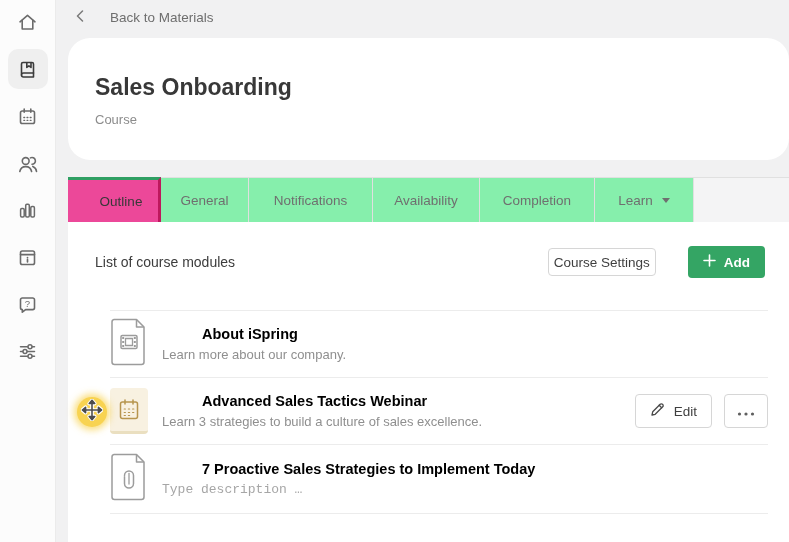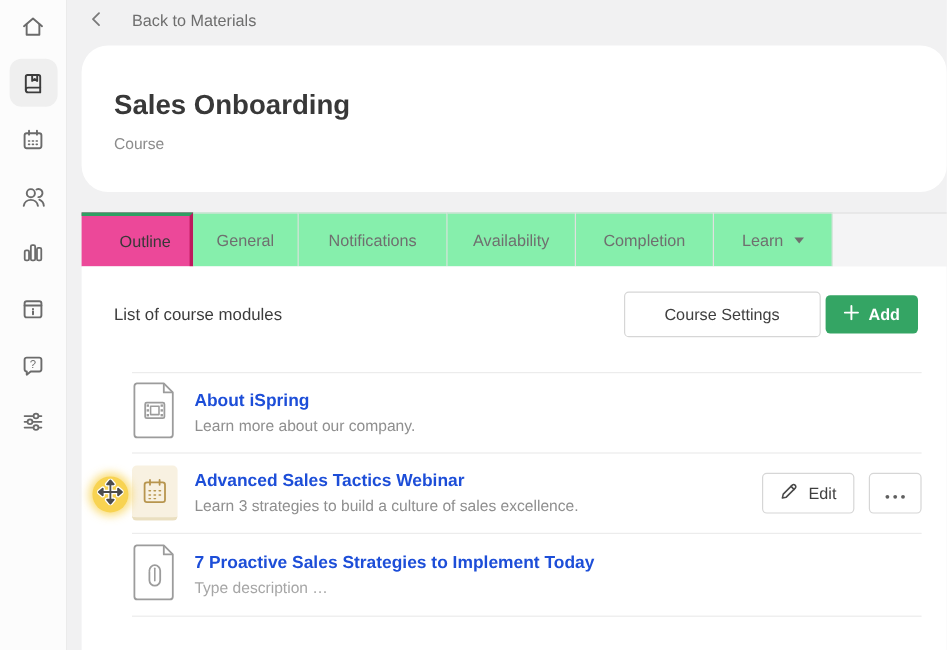--- a/index.html
+++ b/index.html
@@ -77,41 +77,41 @@
     display:flex; align-items:center;
     margin:23px 24px 0 27px; height:34px;
   }
   .toolbar-label { font-size:14px; color:#3c3c3c; flex:1; }
   .btn {
     display:flex; align-items:center; justify-content:center;
     background:#fff; border:1px solid #d6d6d6; border-radius:4px;
     font-size:13.5px; color:#3f3f3f; cursor:pointer;
     font-family:"Liberation Sans", sans-serif;
   }
-  .btn-settings { height:38px; padding:0 33px; }
+  .btn-settings { height:28px; padding:0 5px; }
   .btn-add {
-    height:32px; padding:0 15px; margin-left:4px;
+    height:32px; padding:0 15px; margin-left:32px;
     background:#34a564; border:none; color:#fff; font-weight:bold;
     gap:8px;
   }
 
   
   .module-list { margin-top:31px; }
   .module-row {
     display:flex; align-items:center;
     margin:0 21px 0 42px; height:67px;
     border-top:1px solid #ececec;
     position:relative;
   }
   .module-row.last { height:70px; border-bottom:1px solid #ececec; }
   .module-icon { flex:0 0 38px; margin-right:14px; }
   .module-text { flex:1; min-width:0; }
-  .module-title { font-size:14.5px; font-weight:bold; color:#1d4ed8; margin-bottom:5px; }
+  .module-title { font-size:14.5px; font-weight:bold; color:#000000; margin-bottom:5px;margin-left:40px; }
   .module-desc { font-size:13px; color:#8f8f8f; }
-  .module-desc.placeholder { color:#a6a6a6; }
+  .module-desc.placeholder { color:#a6a6a6;font-family:Liberation Mono, monospace; }
   .row-actions { display:flex; align-items:center; gap:12px; }
   .btn-edit { height:34px; padding:0 14px; gap:9px; }
   .btn-more { height:34px; width:44px; }
 
   .icon-card-amber {
     width:38px; height:46px; border-radius:4px;
     background:#f8f1e1; border-bottom:3px solid #eadfc0;
     display:flex; align-items:center; justify-content:center;
   }
 

